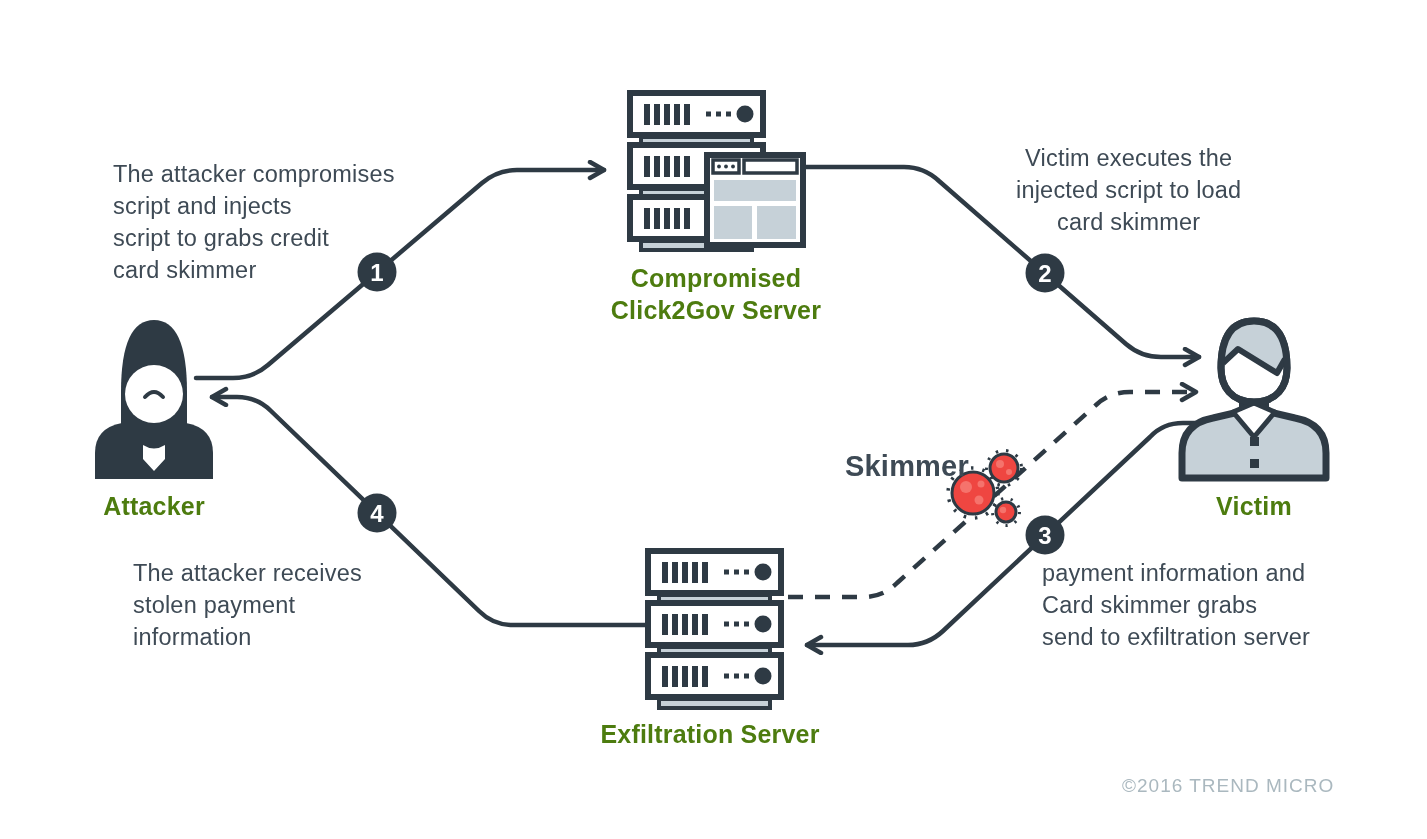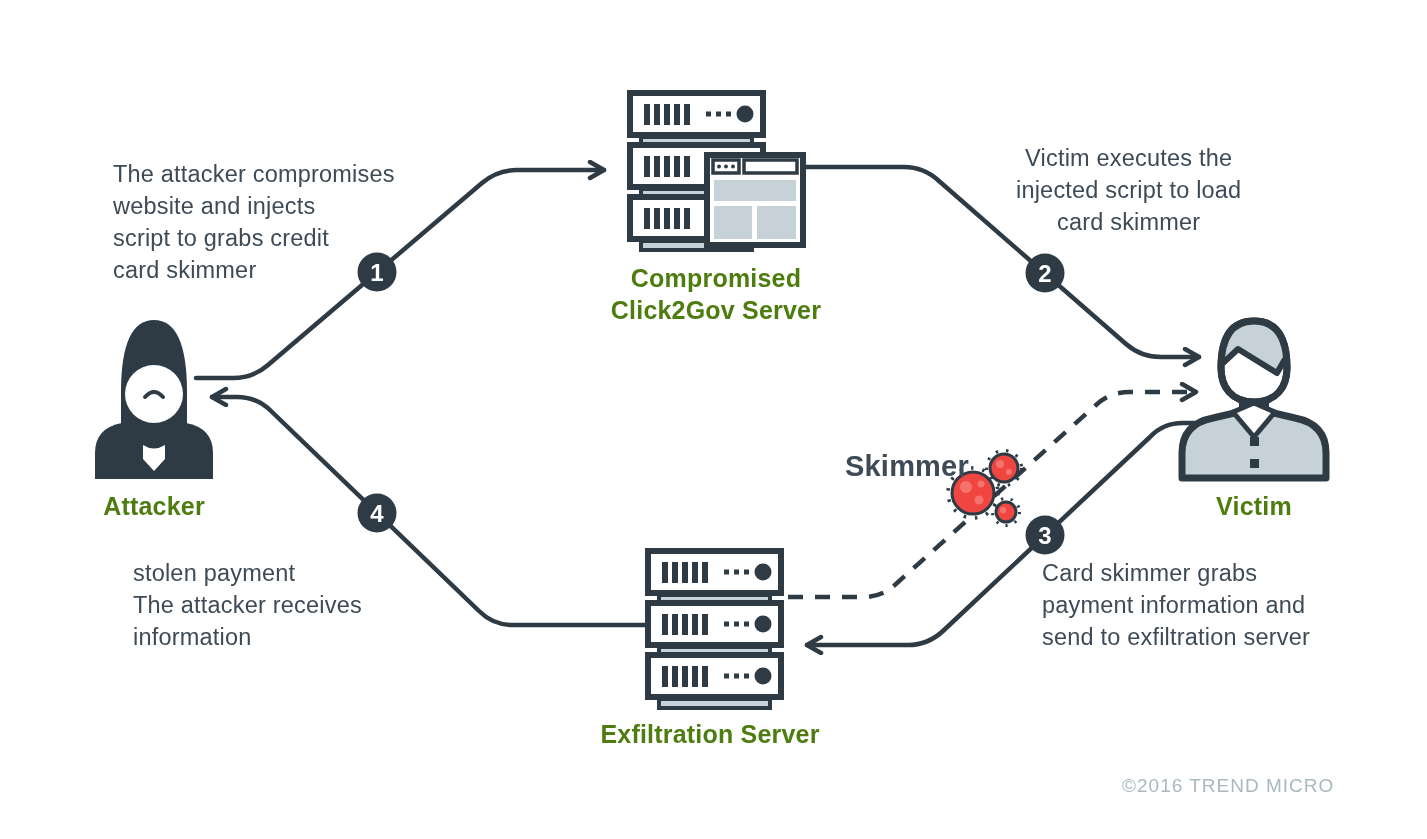--- a/index.html
+++ b/index.html
@@ -192,40 +192,40 @@
       <text x="1045" y="543.5" text-anchor="middle" font-size="24" font-weight="bold" fill="#ffffff" font-family="Liberation Sans, sans-serif">3</text>
     </g>
     <g>
       <circle cx="377" cy="513" r="19.5" fill="#2e3a44"></circle>
       <text x="377" y="521.5" text-anchor="middle" font-size="24" font-weight="bold" fill="#ffffff" font-family="Liberation Sans, sans-serif">4</text>
     </g>
   </svg>
 
   <div class="step-text" style="left:113px; top:158px;">
     <span>The attacker compromises</span>
-    <span>website and injects</span>
+    <span>script and injects</span>
     <span>script to grabs credit</span>
     <span>card skimmer</span>
   </div>
 
   <div class="step-text" style="left:1016px; top:142px;text-align:center;">
     <span>Victim executes the</span>
     <span>injected script to load</span>
     <span>card skimmer</span>
   </div>
 
   <div class="step-text" style="left:1042px; top:557px;">
+    <span>payment information and</span>
     <span>Card skimmer grabs</span>
-    <span>payment information and</span>
     <span>send to exfiltration server</span>
   </div>
 
   <div class="step-text" style="left:133px; top:557px;">
+    <span>The attacker receives</span>
     <span>stolen payment</span>
-    <span>The attacker receives</span>
     <span>information</span>
   </div>
 
   <div class="node-label" style="left:74px; top:490px; width:160px;">
     <span>Attacker</span>
   </div>
 
   <div class="node-label" style="left:590px; top:262px; width:252px;">
     <span>Compromised</span>
     <span>Click2Gov Server</span>

